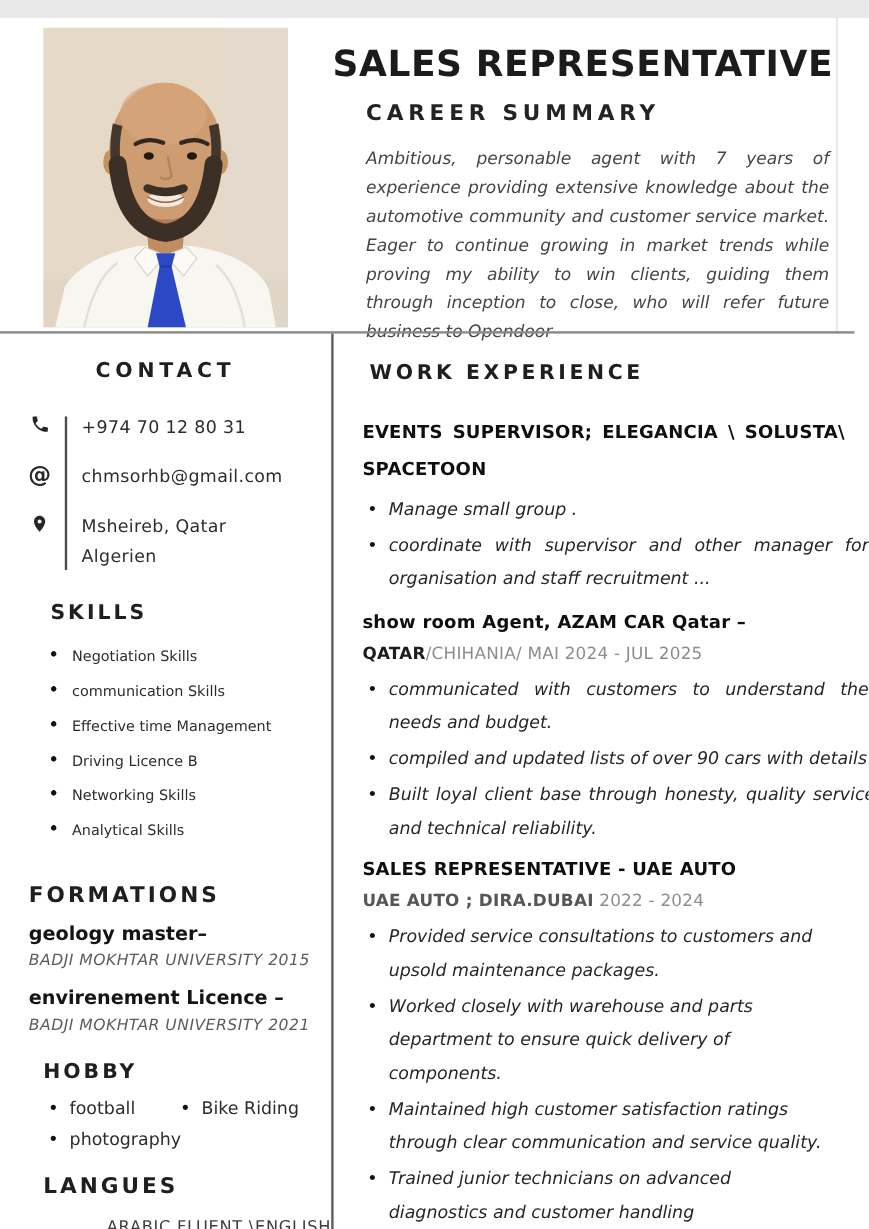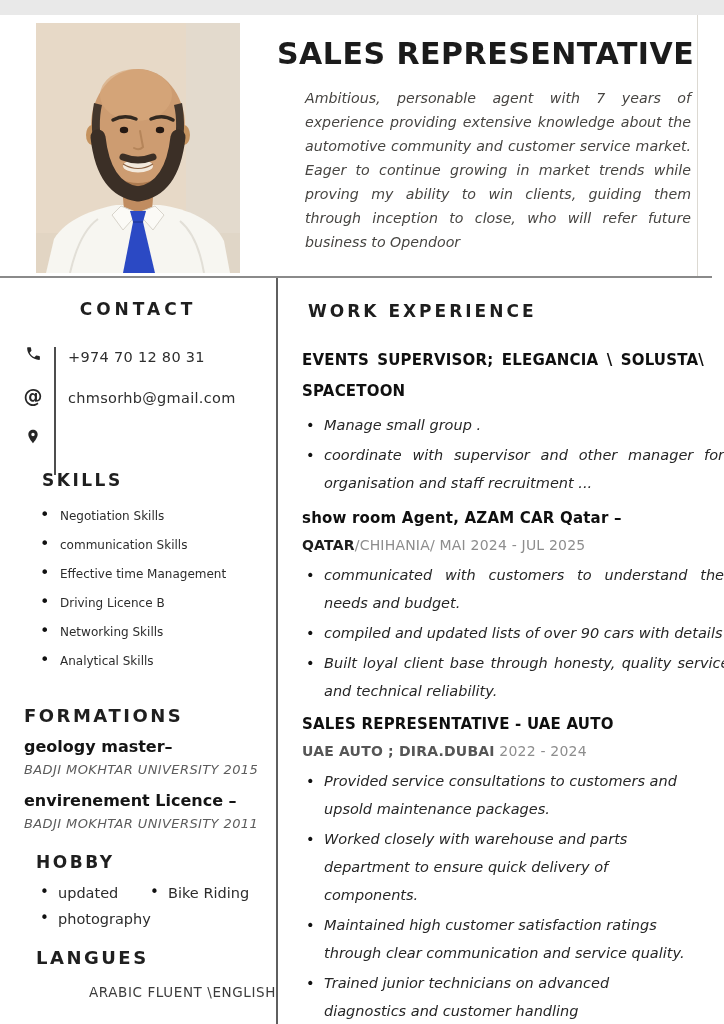--- a/index.html
+++ b/index.html
@@ -224,20 +224,21 @@
       <path d="M119,183 L102,190 L117,207 L128,192 Z" fill="#fbfaf6" stroke="#d8d4cb" stroke-width="1"></path>
 
       <polygon points="94,188 110,188 107,199 97,199" fill="#2b49c4"></polygon>
       <polygon points="97,199 107,199 119,250 87,250" fill="#2b49c4"></polygon>
       <path d="M97,199 L107,199" stroke="#203a9e" stroke-width="1.5"></path>
     </svg>
   </div>
 
   <div class="header">
     <h1 class="page-title">SALES REPRESENTATIVE</h1>
+    <h2 class="career-heading">CAREER SUMMARY</h2>
     <p class="career-summary">Ambitious, personable agent with 7 years of experience providing extensive knowledge about the automotive community and customer service market. Eager to continue growing in market trends while proving my ability to win clients, guiding them through inception to close, who will refer future business to Opendoor</p>
   </div>
   <div class="edge-line"></div>
 
   <div class="hdivider"></div>
   <div class="vdivider"></div>
 
   <aside class="left">
     <h3 class="sec-h contact-h">CONTACT</h3>
 
@@ -258,20 +259,24 @@
             <span class="at-glyph">@</span>
           </span>
         <span class="ctext">chmsorhb@gmail.com</span>
       </div>
 
       <div class="contact-row">
         <span class="cicon">
           <svg width="16" height="19" viewBox="0 0 24 24" fill="currentColor">
               <path d="M12 2C8.13 2 5 5.13 5 9c0 5.25 7 13 7 13s7-7.75 7-13c0-3.87-3.13-7-7-7zm0 9.5c-1.38 0-2.5-1.12-2.5-2.5s1.12-2.5 2.5-2.5 2.5 1.12 2.5 2.5-1.12 2.5-2.5 2.5z"></path>
             </svg>
+        </span>
+        <span class="ctext">
+          <span>Msheireb, Qatar</span><br>
+          <span>Algerien</span>
         </span>
       </div>
     </div>
 
     <h3 class="sec-h skills-h">SKILLS</h3>
     <ul class="plain-list">
       <li>Negotiation Skills</li>
       <li>communication Skills</li>
       <li>Effective time Management</li>
       <li>Driving Licence B</li>
@@ -279,26 +284,26 @@
       <li>Analytical Skills</li>
     </ul>
 
     <h3 class="sec-h formations-h">FORMATIONS</h3>
     <div class="formation">
       <div class="degree">geology master–</div>
       <div class="school">BADJI MOKHTAR UNIVERSITY 2015</div>
     </div>
     <div class="formation">
       <div class="degree">envirenement Licence –</div>
-      <div class="school">BADJI MOKHTAR UNIVERSITY 2011</div>
+      <div class="school">BADJI MOKHTAR UNIVERSITY 2021</div>
     </div>
 
     <h3 class="sec-h hobby-h">HOBBY</h3>
     <ul class="hobby-grid">
-      <li>updated</li>
+      <li>football</li>
       <li>Bike Riding</li>
       <li>photography</li>
     </ul>
 
     <h3 class="sec-h langues-h">LANGUES</h3>
     <div class="langue-line">ARABIC FLUENT \ENGLISH</div>
 
   </aside>
 
   <main class="right">

